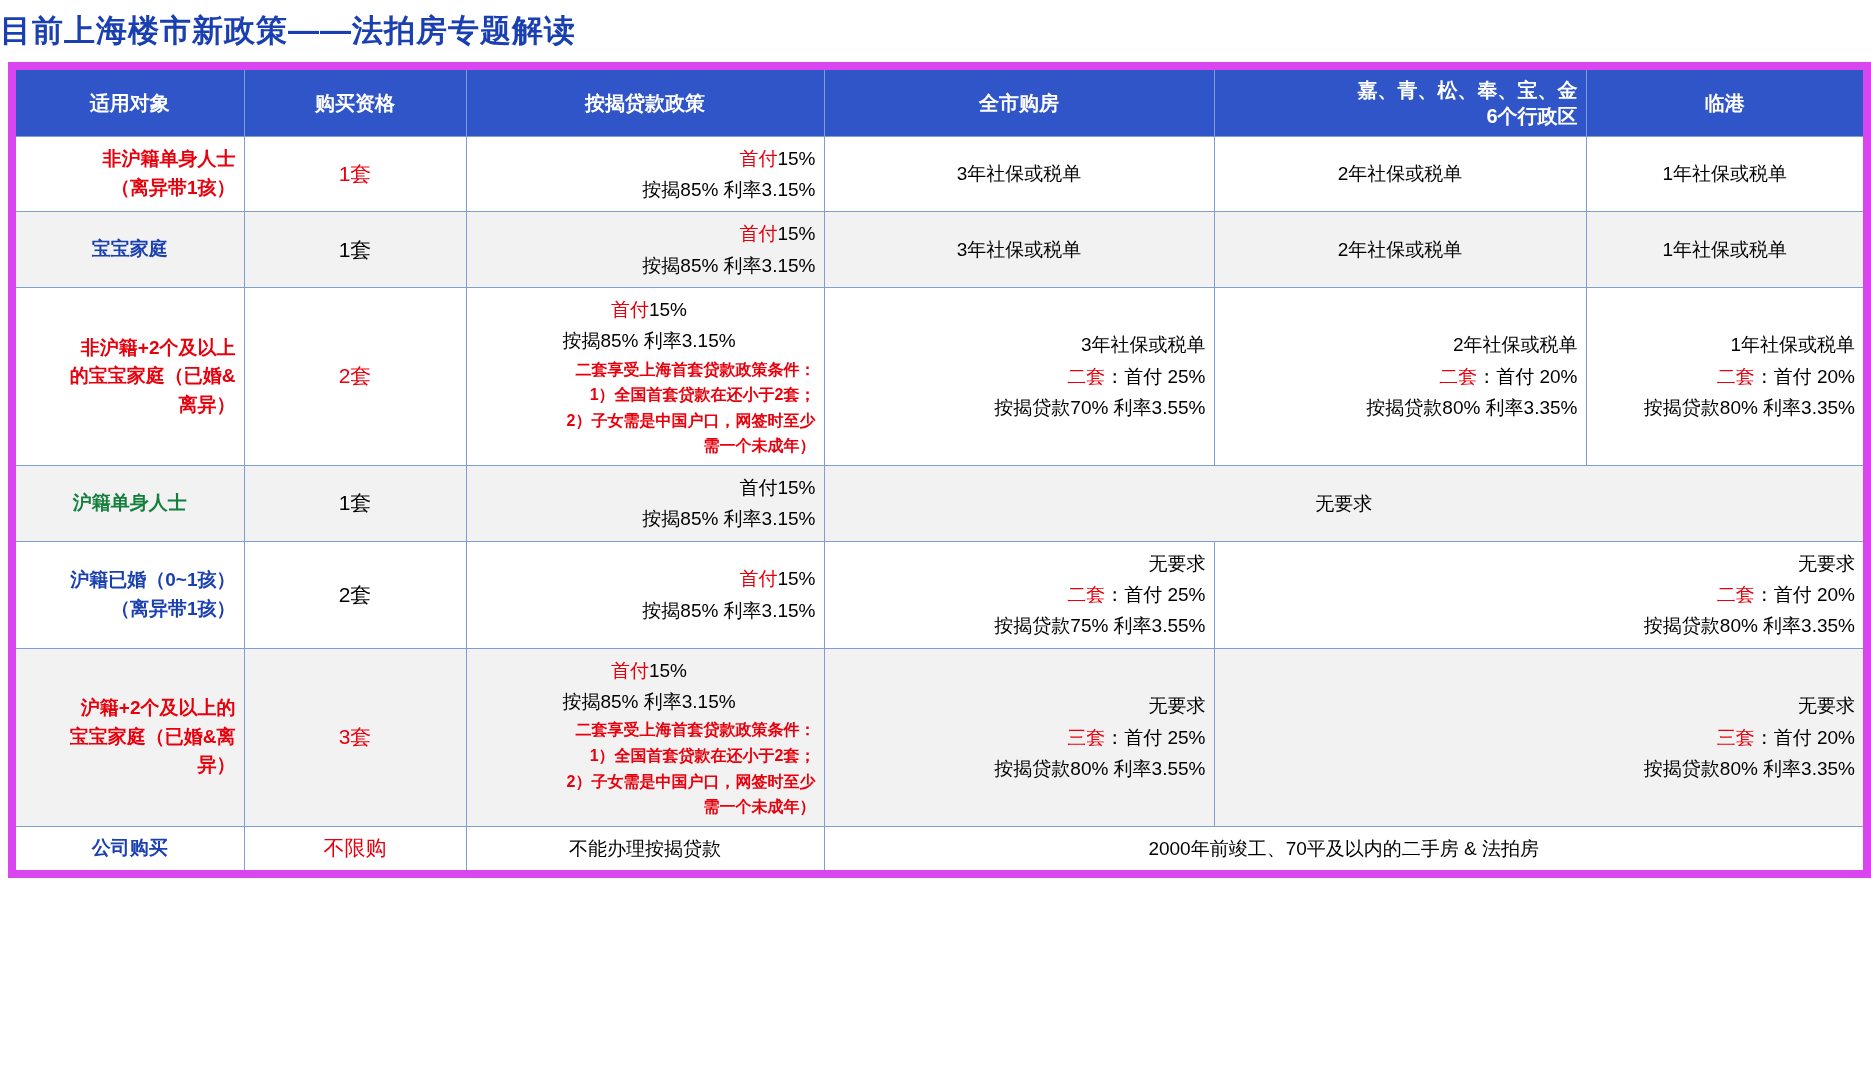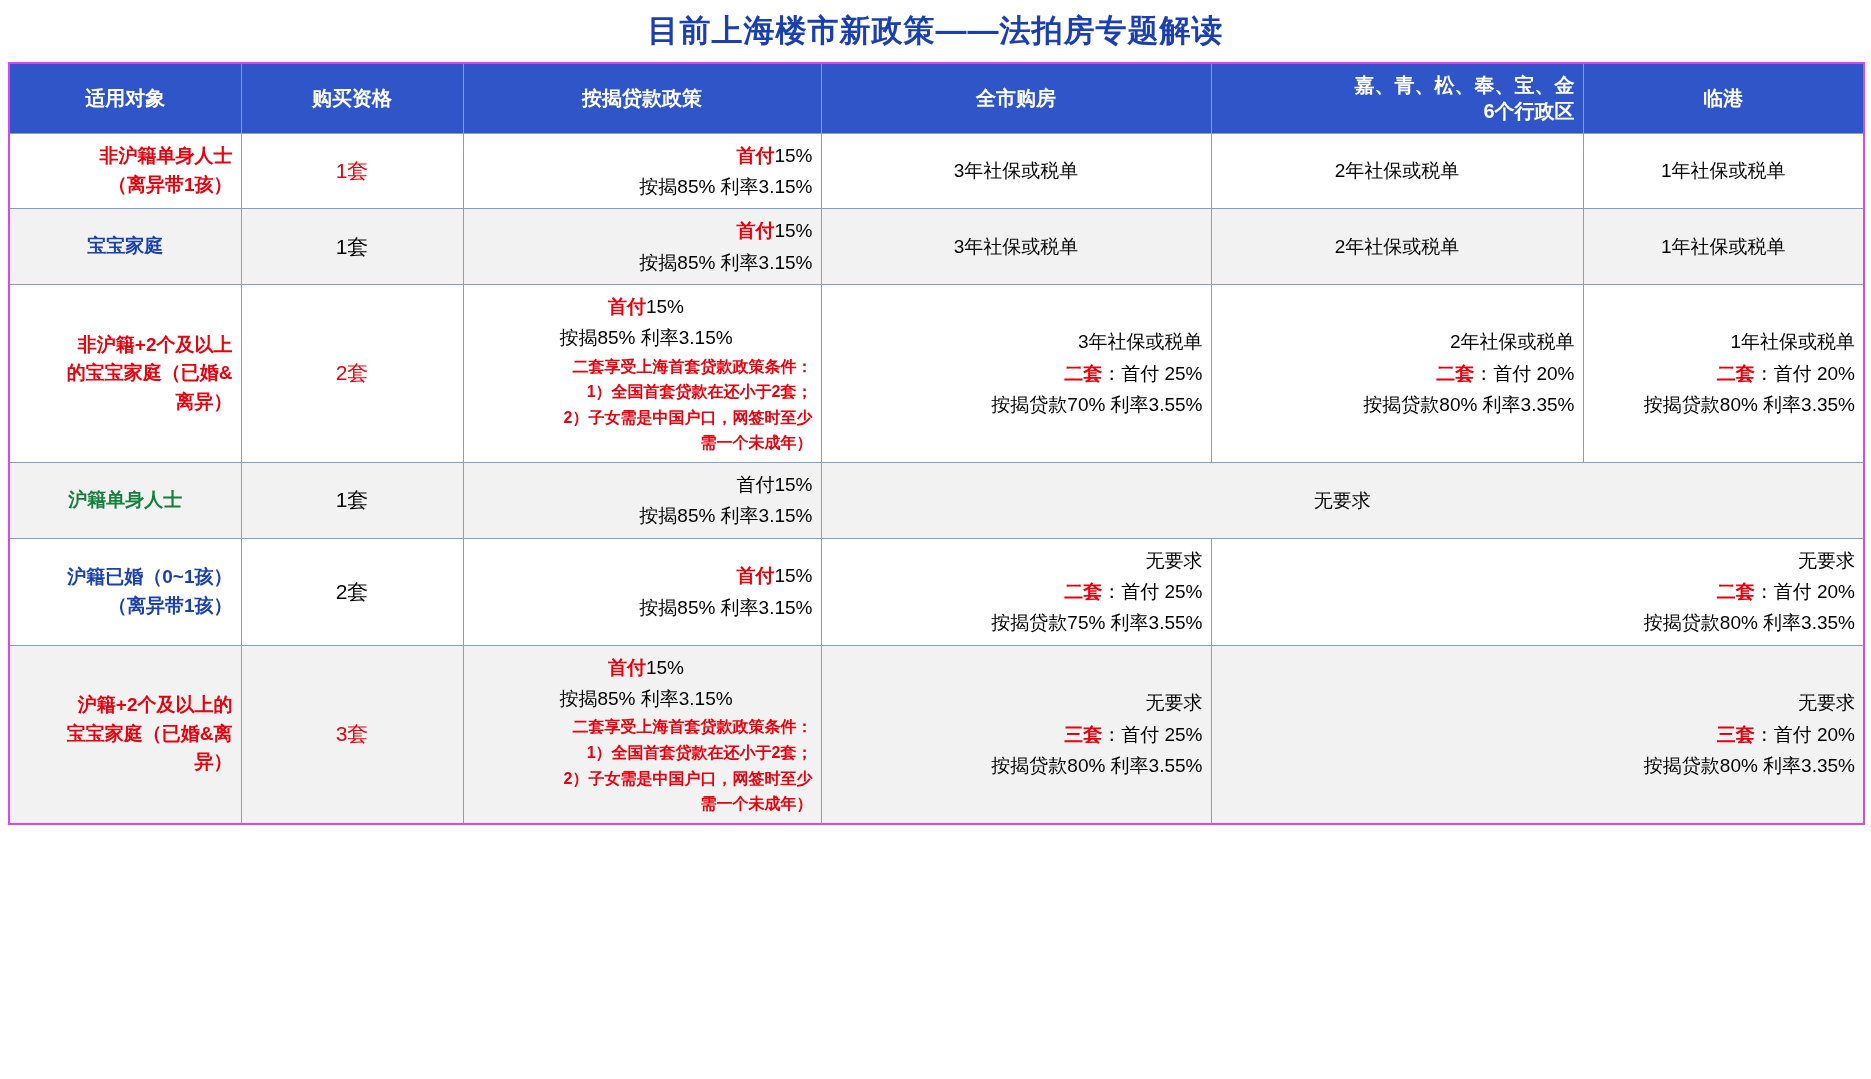--- a/index.html
+++ b/index.html
@@ -21,36 +21,36 @@
     box-sizing: border-box;
     padding: 0;
     background: #fff;
   }
   
   .title-bar {
     width: 1871px;
     height: 62px;
     display: flex;
     align-items: center;
-    justify-content: center;
+    justify-content: flex-start;
     background: #ffffff;
   }
   .title-text {
     font-size: 31px;
     font-weight: bold;
     color: #1a3fb0;
     letter-spacing: 1px;
   }
   
   table.policy {
     border-collapse: collapse;
     table-layout: fixed;
     width: 1855px;
     margin-left: 8px;
-    border: 2px solid #d946ef;
+    border: 8px solid #d946ef;
   }
   table.policy td, table.policy th {
     border: 1px solid #7f9ed4;
     vertical-align: middle;
     text-align: center;
     padding: 6px 8px;
     box-sizing: border-box;
   }
   thead th {
     background: #2f55c8;
@@ -92,21 +92,21 @@
     font-size: 19px;
     line-height: 1.65;
     color: #000;
   }
   td.cell.left {
     text-align: left;
     padding-left: 16px;
   }
   .kw-red {
     color: #e8000d;
-    font-weight: bold;
+    font-weight: normal;
   }
   .sub-note {
     margin-top: 0;
     font-size: 16px;
     color: #e8000d;
     font-weight: bold;
     text-align: left;
     line-height: 1.6;
   }
   .sub-note .small {
@@ -262,16 +262,22 @@
           <span class="line"><span class="kw-red">三套</span><span>：首付 25%</span></span>
           <span class="line">按揭贷款80% 利率3.55%</span>
         </td>
         <td class="cell" colspan="2">
           <span class="line">无要求</span>
           <span class="line"><span class="kw-red">三套</span><span>：首付 20%</span></span>
           <span class="line">按揭贷款80% 利率3.35%</span>
         </td>
       </tr>
 
+      <tr class="band-white">
+        <td class="obj blue">公司购买</td>
+        <td class="qual red">不限购</td>
+        <td class="cell">不能办理按揭贷款</td>
+        <td class="cell" colspan="3">2000年前竣工、70平及以内的二手房 &amp; 法拍房</td>
+      </tr>
 
     </tbody>
   </table>
 </div>
 
 </body></html>

